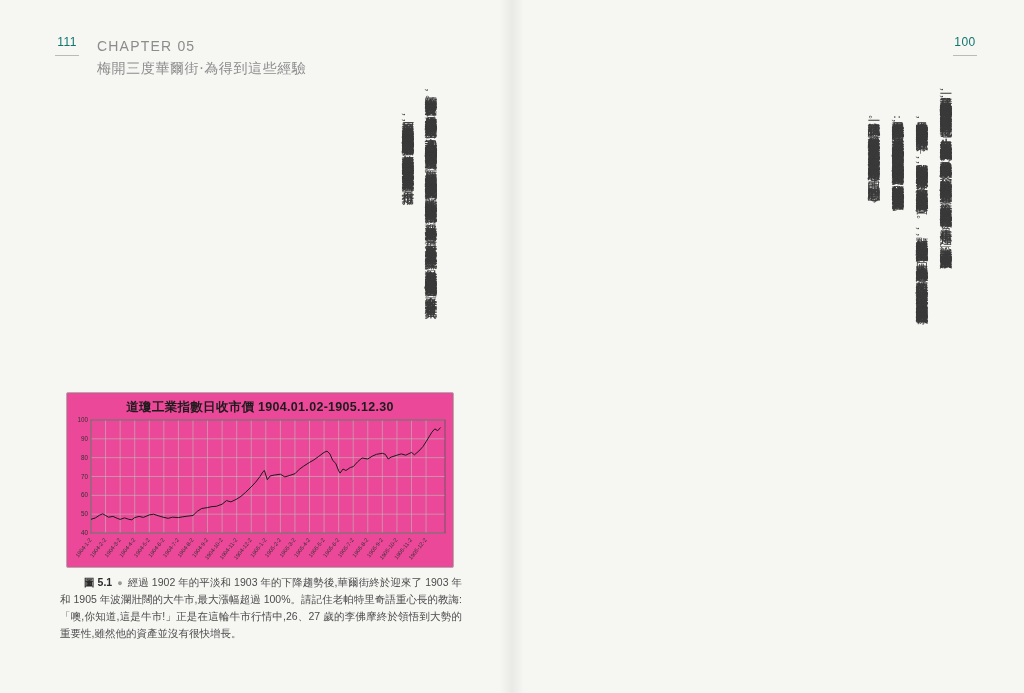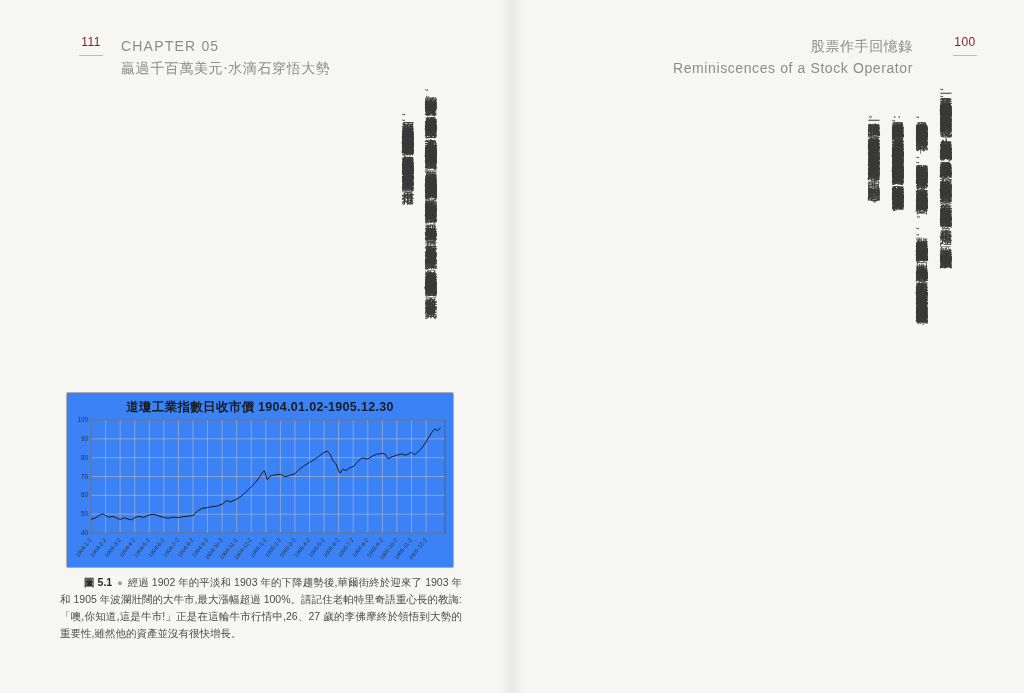--- a/index.html
+++ b/index.html
@@ -14,21 +14,21 @@
   }
   .gutter{
     position:absolute;left:500px;top:0;width:24px;height:693px;
     background:linear-gradient(90deg,rgba(0,0,0,0) 0%,rgba(0,0,0,0.05) 50%,rgba(0,0,0,0) 100%);
     pointer-events:none;
   }
   
   .head{position:absolute;top:36px;font-family:"Liberation Sans","DejaVu Sans",sans-serif;color:#8b8d8c;}
   .head-left{left:55px;display:flex;gap:18px;align-items:flex-start;}
   .head-right{right:47px;display:flex;gap:16px;align-items:flex-start;}
-  .pagenum{font-size:12px;color:#7f1d1d;letter-spacing:.5px;line-height:1.1;text-align:center;margin-left:24px;}
+  .pagenum{font-size:12px;color:#0f766e;letter-spacing:.5px;line-height:1.1;text-align:center;}
   .pagenum .rule{display:block;width:24px;height:1px;background:#b9bbba;margin-top:6px;}
   .head-titles{font-size:14px;line-height:1.55;letter-spacing:.6px;}
   .head-titles.right{text-align:right;}
   .chapter-label{letter-spacing:1.2px;}
   
   .vtext{
     position:absolute;
     writing-mode:vertical-rl;
     text-orientation:mixed;
     color:#3a3a3a;
@@ -40,21 +40,21 @@
     top:87px;left:546px;width:412px;height:572px;
     font-size:12.5px;line-height:1.92;
   }
   .vtext-left{
     top:87px;left:50px;width:392px;height:302px;
     font-size:12.5px;line-height:1.84;
   }
   
   .figure{
     position:absolute;left:66px;top:392px;width:388px;height:176px;
-    background:#3b82f6;border:1px solid #adadaa;border-radius:2px;
+    background:#ec4899;border:1px solid #adadaa;border-radius:2px;
     box-sizing:border-box;padding:4px 2px 0 2px;
   }
   .chart-title{
     text-align:center;font-family:"Liberation Sans","DejaVu Sans",sans-serif;
     font-weight:bold;font-size:12.5px;color:#1c1c1c;letter-spacing:.3px;
     margin:2px 0 0 0;
   }
   .chart-svg{display:block;margin:0 auto;}
   
   .caption{
@@ -73,21 +73,21 @@
   <div class="gutter"></div>
 
   <div>
     <div class="head head-left">
       <span class="pagenum">
         <span>111</span>
         <span class="rule"></span>
       </span>
       <span class="head-titles">
         <span class="chapter-label">CHAPTER 05</span><br>
-        <span>贏過千百萬美元‧水滴石穿悟大勢</span>
+        <span>梅開三度華爾街‧為得到這些經驗</span>
       </span>
     </div>
 
     <div id="left-text" class="vtext vtext-left">
         <p>正確判斷市場方向,其實沒有什麼奧妙可言。你總是發現很多人在牛市早期便已經看多,在熊市早期便已經看空。我認識許多人,他們都有能力精準把握時機並正確行動,早在行情有潛力造就巨額利潤時,便開始買進或賣出。然而,他們的經歷總是和我同出一轍,也就是說,他們也沒有從中實現真正算數的利潤。既能夠正確判斷,又能夠耐心堅守,這樣的人鳳毛麟角。我發現,這才是最難學會的內容。但是,作為一名股票作手,只有牢牢掌握這一點,才能賺大錢。對一名交易者來說,在真正學會交易後贏得百萬美元,比他在懵裡懵懂的日子掙幾百美元還容易。「會者不難,難者不會」,千真萬確。</p>
         <p class="indent">原因就在於,有的人看市場也許一目了然,但是當市場正在花時間逐步醞釀他預料必然出現的行情時,他卻沒有耐心或者信心動搖。如此之多的華爾街才俊,根本不屬於肥羊的層次,甚至也不屬於第三個等級,竟然不能倖免於虧損,這一點正是其根源所在。不是市場打</p>
       </div>
 
     <figure class="figure" style="margin:0">
       <div class="chart-title">道瓊工業指數日收市價 1904.01.02-1905.12.30</div>
@@ -161,24 +161,20 @@
 
     <div class="caption">
       <span class="cap-label">圖 5.1</span>
       <span class="cap-bullet">●</span>
       <span>經過 1902 年的平淡和 1903 年的下降趨勢後,華爾街終於迎來了 1903 年和 1905 年波瀾壯闊的大牛市,最大漲幅超過 100%。請記住老帕特里奇語重心長的教誨:「噢,你知道,這是牛市!」正是在這輪牛市行情中,26、27 歲的李佛摩終於領悟到大勢的重要性,雖然他的資產並沒有很快增長。</span>
     </div>
   </div>
 
   <div>
     <div class="head head-right">
-      <span class="head-titles right">
-        <span>股票作手回憶錄</span><br>
-        <span>Reminiscences of a Stock Operator</span>
-      </span>
       <span class="pagenum">
         <span>100</span>
         <span class="rule"></span>
       </span>
     </div>
 
     <div id="right-text" class="vtext vtext-right">
         <p>我一樣老了,就會經歷跟我一樣多的繁榮和恐慌的輪回,到那時候就會知道,沒人承擔得起失去頭寸的後果,就算約翰‧洛克斐勒也不行。先生,我希望這股票回落,您能用低得多的價錢再買回籌碼。但是我自己的能力僅限於根據自己多年的經驗來交易。為得到這些經驗,我已經付出大價錢了,我不想再付第二次學費。不管說什麼,我對您的感激篤篤定定,就像存在銀行裡的錢一樣。這是牛市,你知道。」說完,他踱著方步走開了,留下滿臉茫然的埃爾默。</p>
         <p class="indent">帕特里奇老先生的話對我當時沒有多大影響,當開始琢磨自己數不清的「撿了芝麻丟了西瓜」的敗招時,我才如夢方醒——我對大盤的判斷那麼準,本應賺到大筆利潤,然而每每只抓住其中一小部分。對這個問題研究得越多,我就越能清晰地認識到這位老人多麼有智慧(圖5.1)。顯然,他年輕的時候曾經遭遇同樣的挫折,由此清楚地認識到自身的人性弱點。因此,他再也不允許自己受到這樣的誘惑。多年的經驗教導他,一方面,這樣的誘惑難以抵擋;另一方面,事後總是證明,這樣的誘惑代價沉重,就像我已經付出的一樣。</p>
         <p class="indent">老帕特里奇之所以再三告誡其他客戶:「噢,你知道,這是牛市!」本意乃是告誡他們,大錢不是從哪一次或哪幾次行情起伏中產生的,而是從主要趨勢中產生的,就是說,大錢不在於閱讀行情紙帶,而在於全面估量總體市場及其趨勢。當我終於認識到這一點的時候,我覺得,我在交易上所受到的教育前進了一大步。</p>

